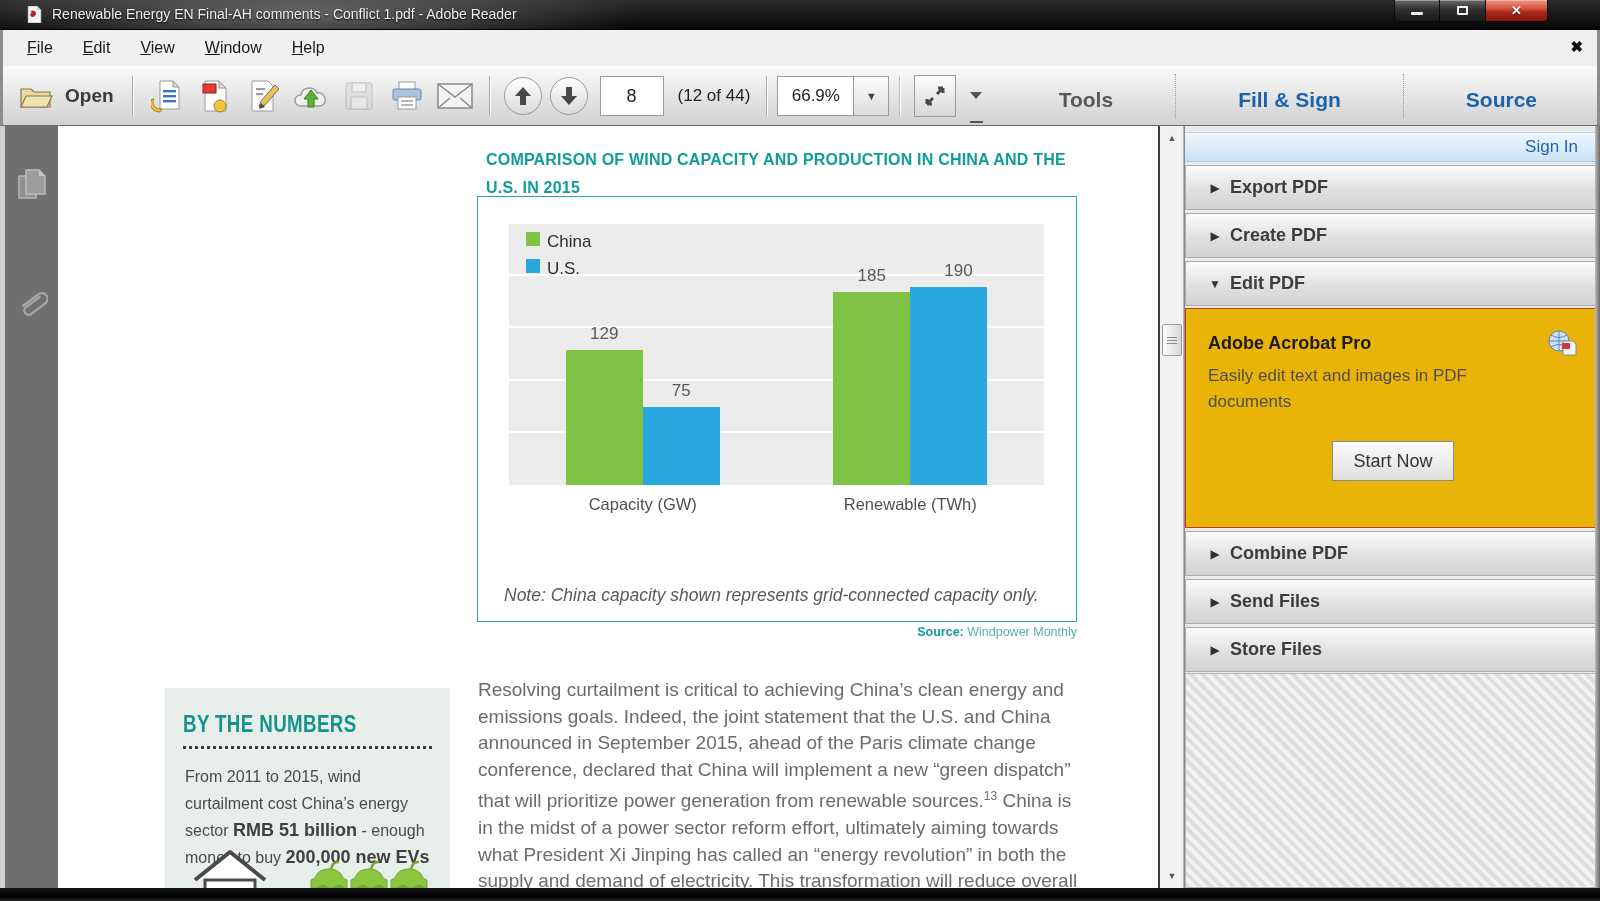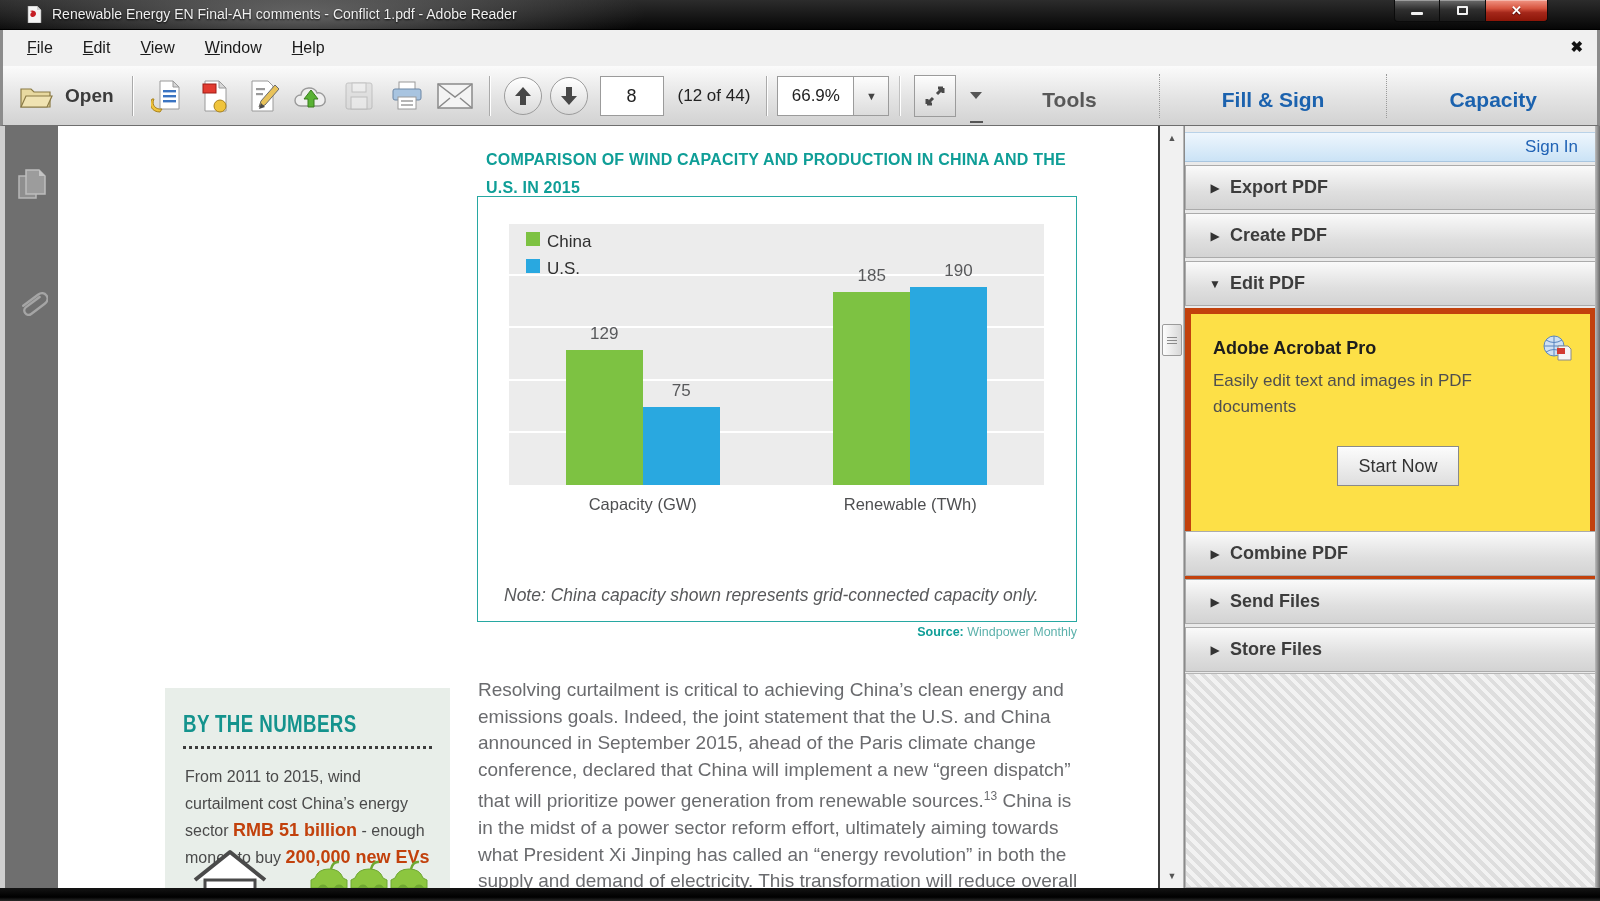--- a/index.html
+++ b/index.html
@@ -90,21 +90,21 @@
   #source-line { position:absolute; right:81px; top:499px; font-size:12.5px; }
   #source-label { color:#0f9e97; font-weight:bold; }
   #source-value { color:#5bb1ab; }
 
   
   #btn-box { position:absolute; left:107px; top:562px; width:285px; height:200px; background:#e8eee9; overflow:hidden; }
   #btn-title { margin:22px 0 0 18px; font-size:24px; font-weight:bold; color:#14938d; transform:scaleX(.78); transform-origin:left; letter-spacing:.5px; white-space:nowrap; }
   #btn-dots { margin:8px 18px 0 18px; height:3px;
     background:repeating-linear-gradient(90deg,#3c3c3c 0 3px, transparent 3px 6px); }
   #btn-text { margin:14px 16px 0 20px; font-size:16px; line-height:27px; color:#4a4a4a; }
-  .btn-hl { color:#c2410c; font-weight:bold; font-size:18px; }
+  .btn-hl { color:#404040; font-weight:bold; font-size:18px; }
   #btn-art { position:absolute; left:0; top:152px; width:285px; height:60px; }
 
   
   #body-para { position:absolute; left:420px; top:551px; width:604px; font-size:19px; line-height:26.6px; color:#6a6b6e; }
   #body-para sup { font-size:12px; }
 
   
   #vscroll { position:absolute; left:1158px; top:0; width:26px; height:762px; background:#f1f1f1;
     border-left:2px solid #3c3c3c; border-right:1px solid #b5b5b5; }
   .scroll-btn { position:absolute; left:1px; width:22px; height:20px; text-align:center; font-size:9px; color:#555; line-height:20px; }
@@ -118,21 +118,21 @@
   #sidebar { position:absolute; left:1184px; top:0; width:411px; height:762px; background:#eaeaea; border-left:1px solid #8a8a8a; }
   #signin-bar { position:absolute; left:0; top:6px; width:411px; height:30px;
     background:linear-gradient(#eef6fd,#cbe3f6); border-top:1px solid #b9d2e8; border-bottom:1px solid #a9c6e0;
     text-align:right; line-height:28px; padding-right:18px; font-size:17px; color:#2163b5; }
   .panel-header { position:absolute; left:0; width:411px; height:45px; border:1px solid #ababab;
     background:linear-gradient(#fafafa,#dfdfdf 60%,#d3d3d3); display:flex; align-items:center; }
   .panel-arrow { width:30px; text-align:center; font-size:12px; color:#333; margin-left:14px; }
   .panel-label { font-size:18px; font-weight:bold; color:#3c3c3c; }
   #ph-0 { top:39px; } #ph-1 { top:87px; } #ph-2 { top:135px; }
   #ph-3 { top:405px; } #ph-4 { top:453px; } #ph-5 { top:501px; }
-  #editpdf-content { position:absolute; left:0; top:182px; width:411px; height:272px; background:#fde047; border:6px solid #c2410c; }
+  #editpdf-content { position:absolute; left:0; top:182px; width:411px; height:220px; background:#eab308; border:1px solid #c2410c; }
   #acrobat-title { position:absolute; left:22px; top:24px; font-size:18px; font-weight:bold; color:#1d1d1d; }
   #acrobat-ico { position:absolute; right:18px; top:20px; }
   #acrobat-desc { position:absolute; left:22px; top:54px; width:330px; font-size:17px; line-height:26px; color:#4f4f4f; }
   #start-now-btn { position:absolute; left:146px; top:132px; width:122px; height:40px; border:1px solid #8a8a8a;
     background:linear-gradient(#fcfcfc,#dedede); font-size:18px; color:#333; text-align:center; line-height:38px;
     box-shadow:inset 0 1px 0 #fff; }
   #sidebar-stripes { position:absolute; left:0; top:547px; width:411px; height:215px; border:1px solid #b5b5b5;
     background:repeating-linear-gradient(45deg,#dedede 0 4px,#f2f2f2 4px 8px); }
   #rightedge { position:absolute; left:1595px; top:0; width:5px; height:762px; background:linear-gradient(90deg,#bcbcbc,#6a6a6a); }
 
@@ -269,21 +269,21 @@
     <div id="more-chevron">
       <span class="bar"></span>
       <span class="tri"></span>
     </div>
 
     <div id="tb-right">
       <span class="tb-tab" id="tab-tools">Tools</span>
       <div class="tb-dotted-sep"></div>
       <span class="tb-tab" id="tab-fill">Fill &amp; Sign</span>
       <div class="tb-dotted-sep"></div>
-      <span class="tb-tab" id="tab-comment">Capacity</span>
+      <span class="tb-tab" id="tab-comment">Source</span>
     </div>
   </div>
 
   <div id="main">
 
     <div id="navstrip">
       <svg id="pages-ico" width="30" height="32" viewBox="0 0 30 32">
         <rect x="2" y="8" width="17" height="22" fill="#8f8f8f" stroke="#b8b8b8" stroke-width="1.5"></rect>
         <path d="M9 2 h13 l6 6 v18 h-19 z" fill="#9c9c9c" stroke="#bdbdbd" stroke-width="1.5"></path>
         <path d="M22 2 l6 6 h-6 z" fill="#c4c4c4"></path>

